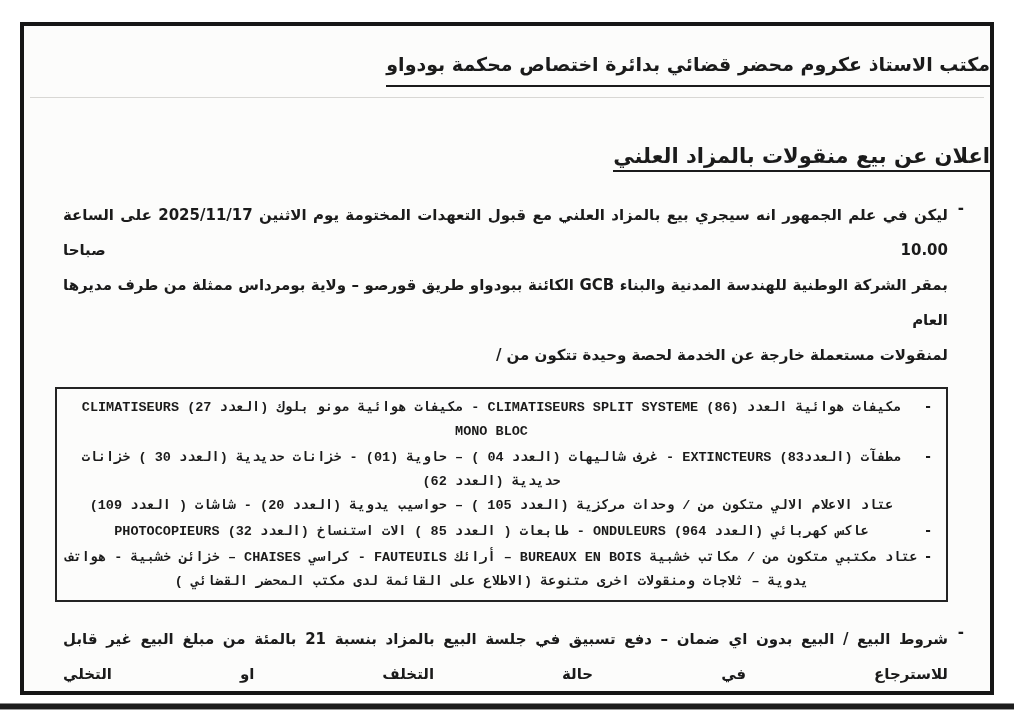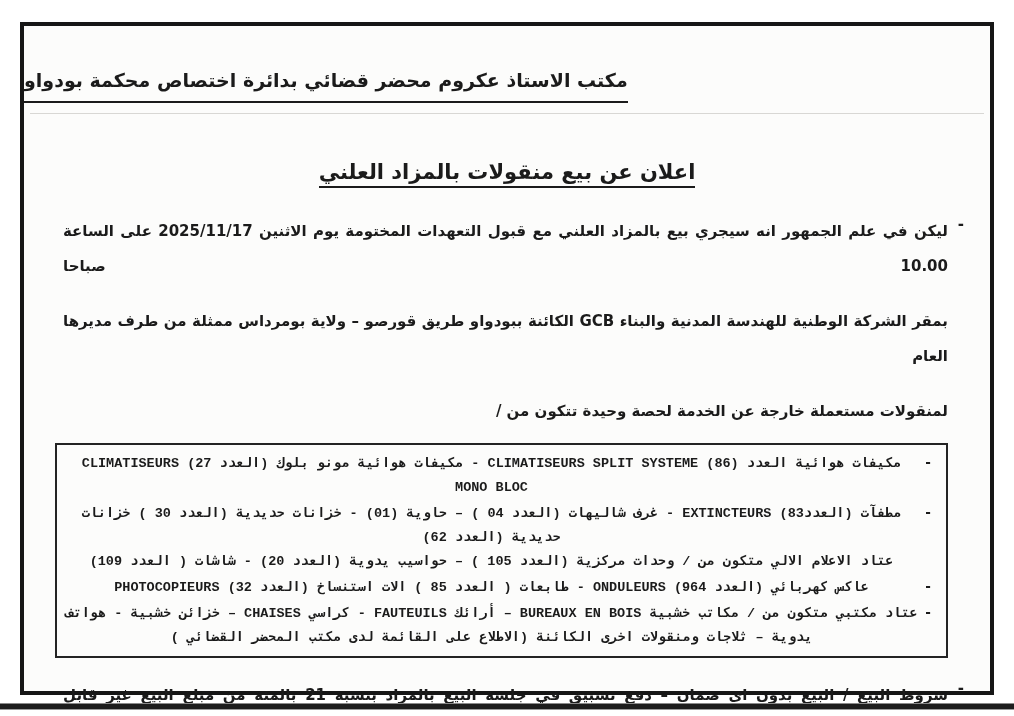--- a/index.html
+++ b/index.html
@@ -18,46 +18,45 @@
   .doc-border {
     position: absolute;
     left: 20px; top: 22px;
     width: 974px; height: 673px;
     border: 4px solid #161616;
     background: #fcfcfb;
     direction: rtl;
     font-weight: 700;
   }
   
-  .doc-header { text-align: left; margin-top: 36px; }
+  .doc-header { text-align: right; margin-top: 20px; }
   .hdr-line { font-size: 19px; line-height: 37px; }
   .underlined {
     display: inline-block;
     border-bottom: 2px solid #1b1b1b;
     padding-bottom: 2px;
   }
   .faint-rule {
     margin: 10px 6px 0 6px;
     height: 0;
     border-top: 1px solid #d8d7d4;
   }
   
   .doc-title {
-    text-align: center;
     margin-top: 46px;
     font-size: 21px;
   }
   
   .para {
     position: relative;
     padding: 0 42px 0 39px;
     font-size: 15px;
   }
   .para-intro { margin-top: 26px; }
-  .para-intro .pline { line-height: 35px; margin-top: 20px; }
+  .para-intro .pline { line-height: 35px; }
   .para-cond { margin-top: 20px; }
   .para-cond .pline { line-height: 35px; }
   .margin-dash {
     position: absolute;
     right: 26px; top: 1px;
     font-size: 15px;
   }
   .pline.full { text-align: justify; text-align-last: justify; }
   .pline.right-end { text-align: right; }
   
@@ -135,21 +134,21 @@
       <div class="item-row">
         <span class="item-dash">-</span>
         <span class="item-text">عاكس كهربائي (العدد 964)  ONDULEURS - طابعات ( العدد 85 ) الات استنساخ (العدد 32)  PHOTOCOPIEURS</span>
       </div>
       <div class="item-row">
         <span class="item-dash">-</span>
         <span class="item-text">عتاد مكتبي متكون من / مكاتب خشبية  BUREAUX EN BOIS – أرائك  FAUTEUILS - كراسي  CHAISES – خزائن خشبية - هواتف</span>
       </div>
       <div class="item-row">
         <span class="item-dash"></span>
-        <span class="item-text">يدوية – ثلاجات ومنقولات اخرى الكائنة (الاطلاع على القائمة لدى مكتب المحضر القضائي )</span>
+        <span class="item-text">يدوية – ثلاجات ومنقولات اخرى متنوعة (الاطلاع على القائمة لدى مكتب المحضر القضائي )</span>
       </div>
     </section>
 
     <section class="para para-cond">
       <span class="margin-dash">-</span>
       <div class="pline full">شروط البيع / البيع بدون اي ضمان – دفع تسبيق في جلسة البيع بالمزاد بنسبة 21 بالمئة من مبلغ البيع غير قابل للاسترجاع في حالة التخلف او  التخلي</div>
 
     </section>
 
   </div>

